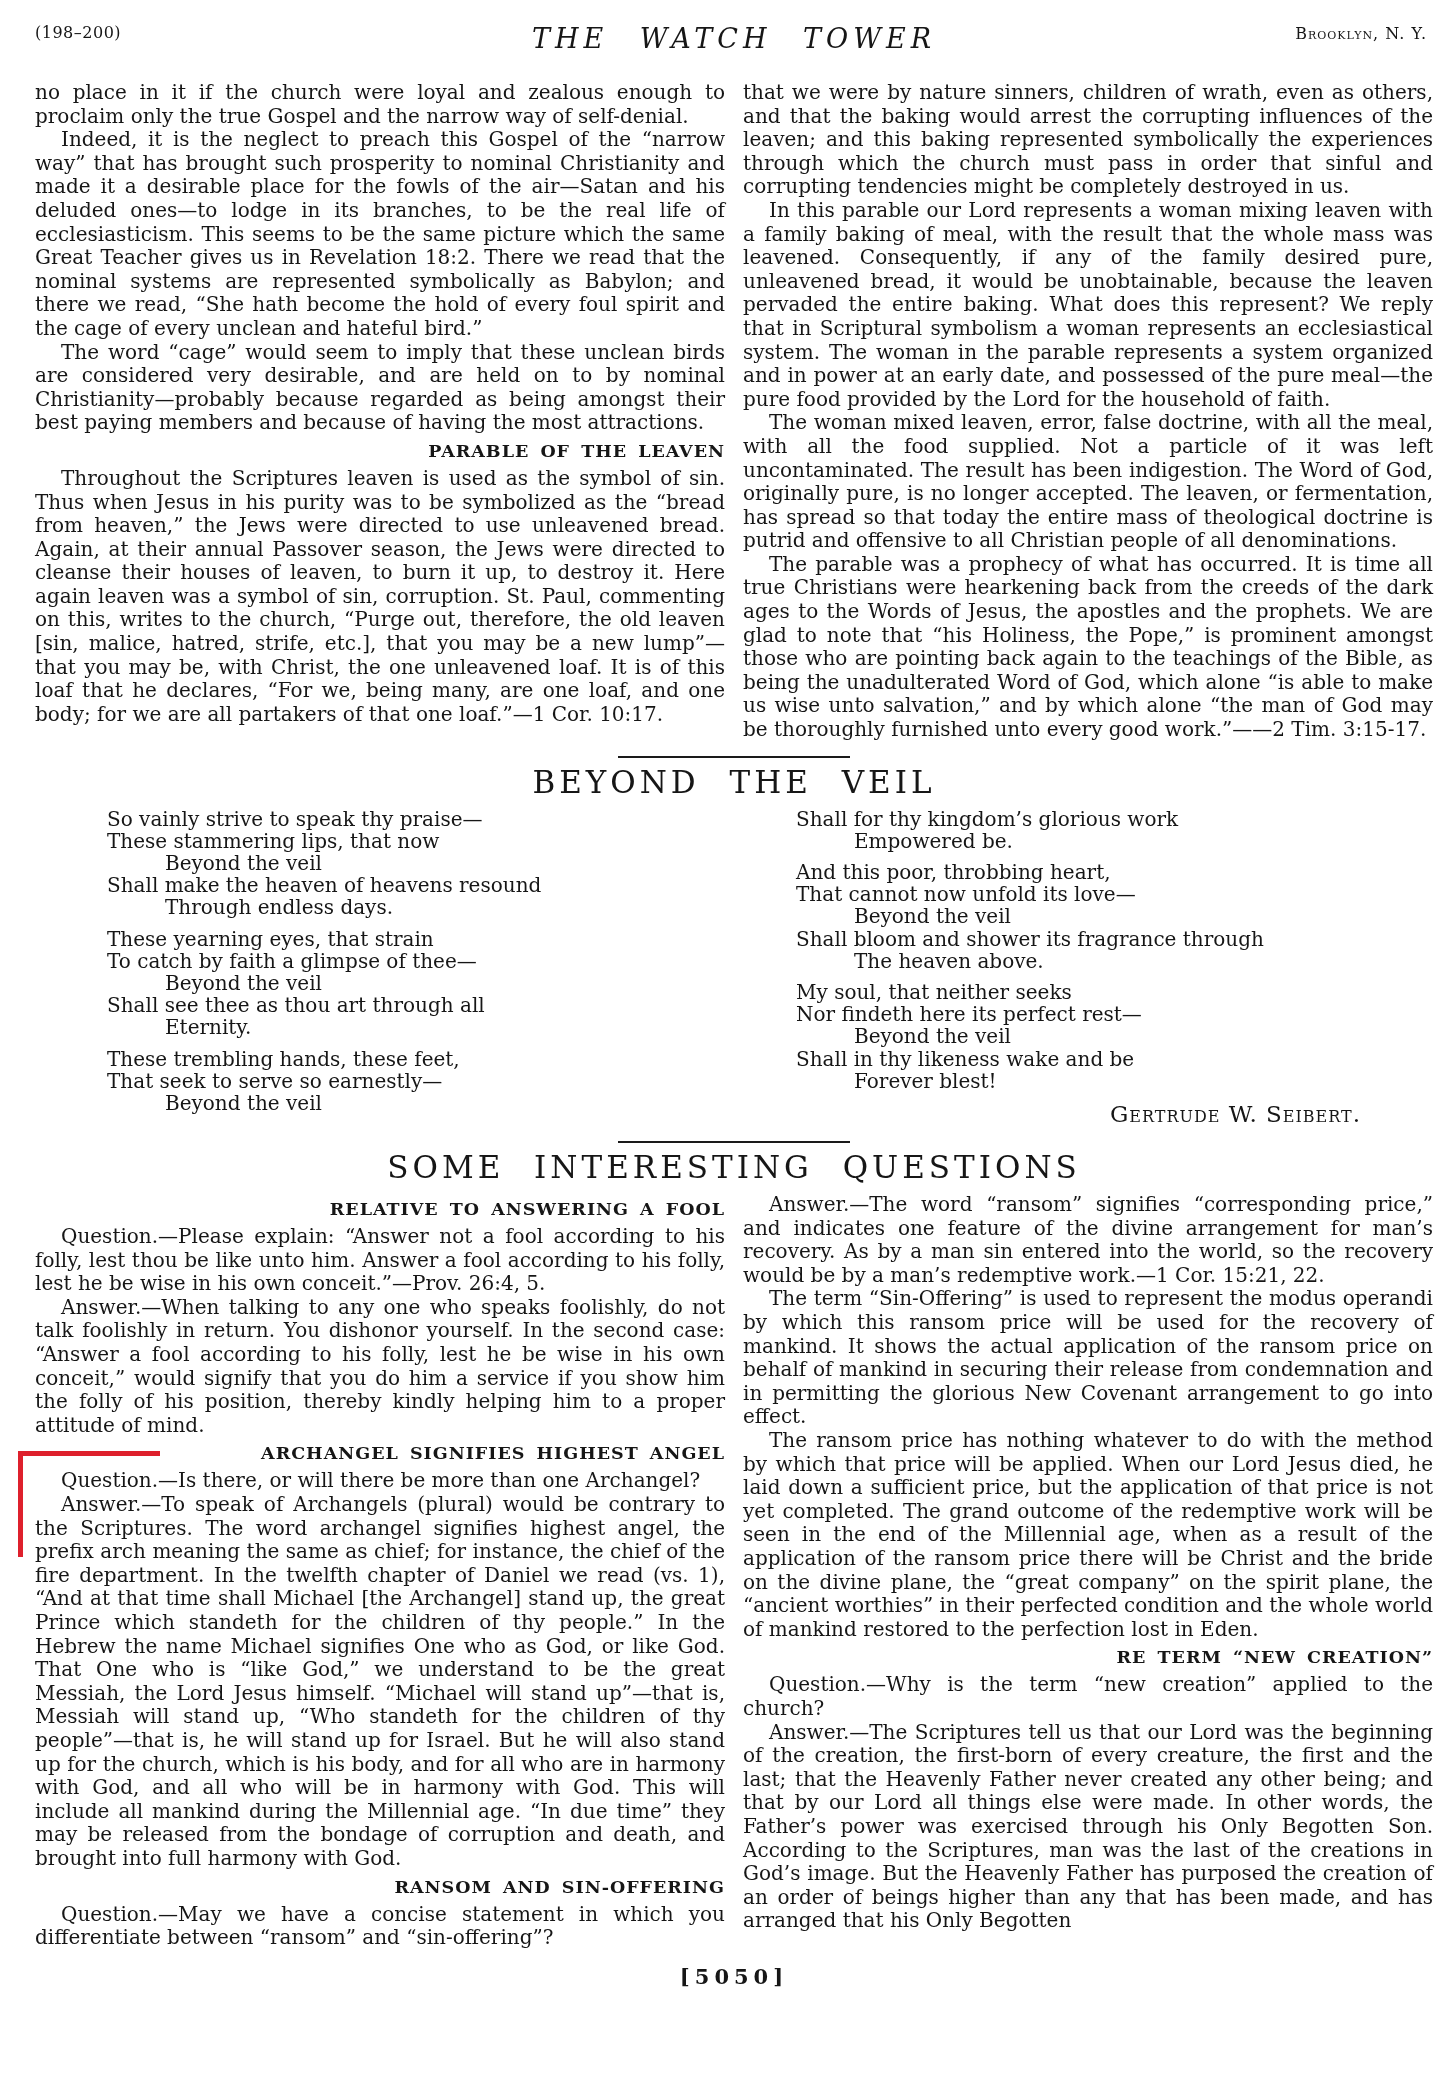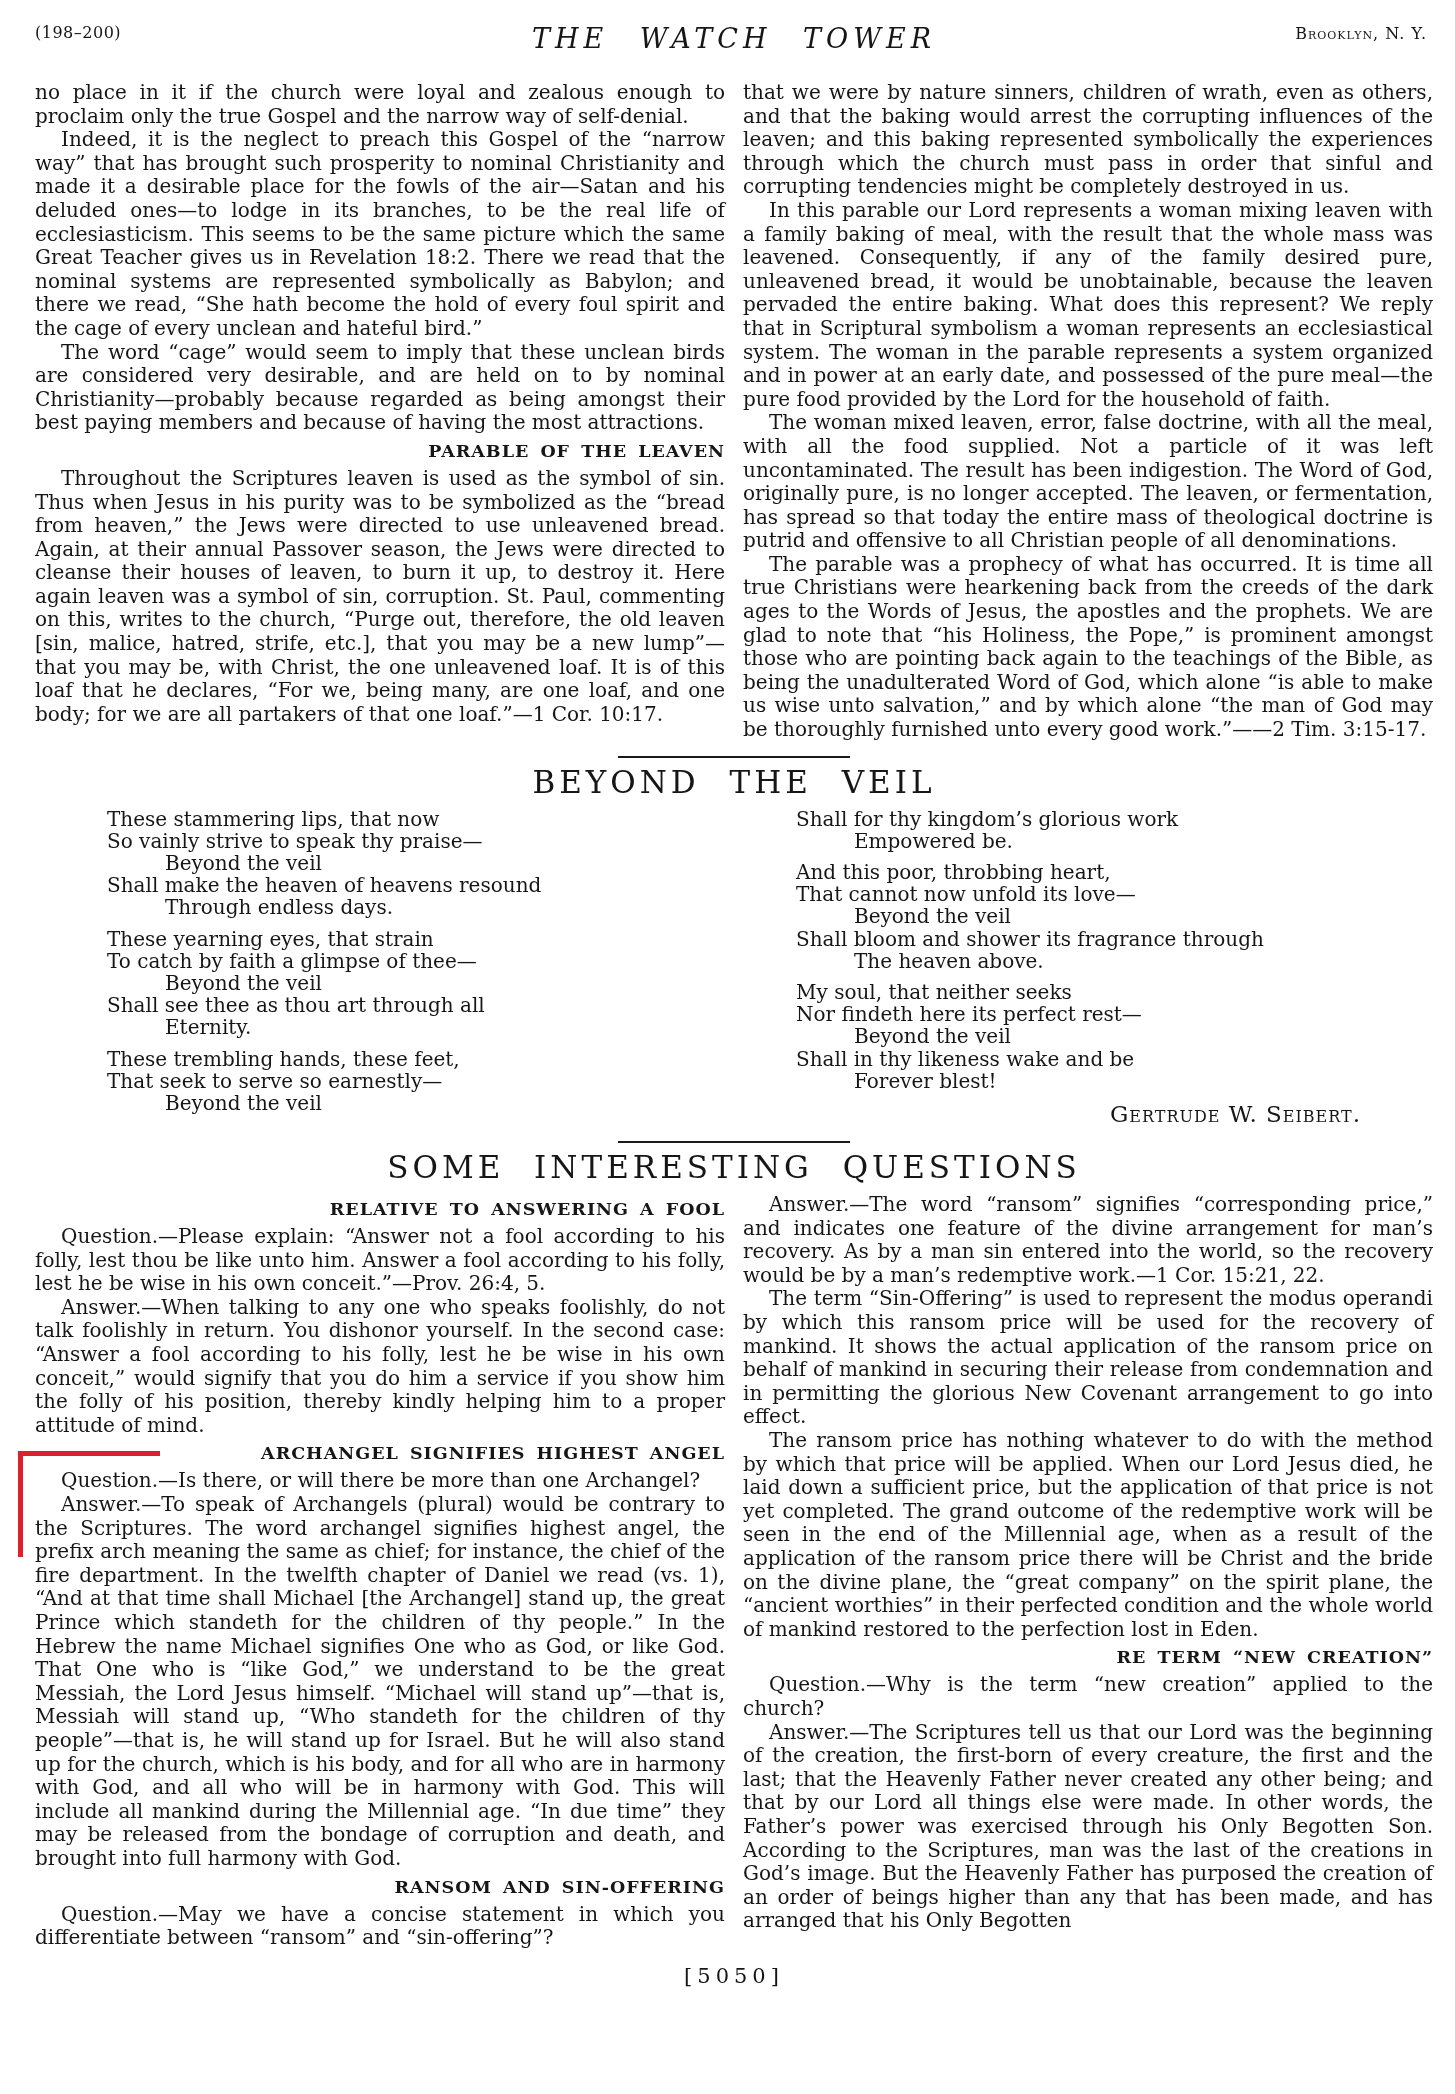--- a/index.html
+++ b/index.html
@@ -50,21 +50,21 @@
     letter-spacing:1px;font-size:23px;margin-top:0;
   }
 
   
   .cols.questions{margin-top:8px;}
   .q-head{position:relative;}
   .bracket-h{position:absolute;left:-17px;top:11px;width:142px;height:5px;background:#de202c;}
   .bracket-v{position:absolute;left:-17px;top:11px;width:5px;height:106px;background:#de202c;}
 
   
-  .page-num{text-align:center;font-size:21px;font-weight:normal;letter-spacing:5px;margin-top:14px;}
+  .page-num{text-align:center;font-size:21px;font-weight:bold;letter-spacing:5px;margin-top:14px;}
 </style>
 </head>
 <body>
 
 <div class="page">
 
   <div class="hdr">
     <span class="page-ref">(198–200)</span>
     <div class="masthead">THE WATCH TOWER</div>
     <span class="location">Brooklyn, N. Y.</span>
@@ -85,22 +85,22 @@
       <p>The parable was a prophecy of what has occurred. It is time all true Christians were hearkening back from the creeds of the dark ages to the Words of Jesus, the apostles and the prophets. We are glad to note that “his Holiness, the Pope,” is prominent amongst those who are pointing back again to the teachings of the Bible, as being the unadulterated Word of God, which alone “is able to make us wise unto salvation,” and by which alone “the man of God may be thoroughly furnished unto every good work.”——2 Tim. 3:15-17.</p>
     </div>
   </div>
 
   <div class="section-rule"></div>
   <div class="section-title">BEYOND THE VEIL</div>
 
   <div class="poem-cols">
     <div class="poem-col pleft">
       <div class="stanza">
+        <div class="poem-line">So vainly strive to speak thy praise—</div>
         <div class="poem-line">These stammering lips, that now</div>
-        <div class="poem-line">So vainly strive to speak thy praise—</div>
         <div class="poem-line pl-indent">Beyond the veil</div>
         <div class="poem-line">Shall make the heaven of heavens resound</div>
         <div class="poem-line pl-indent">Through endless days.</div>
       </div>
       <div class="stanza">
         <div class="poem-line">These yearning eyes, that strain</div>
         <div class="poem-line">To catch by faith a glimpse of thee—</div>
         <div class="poem-line pl-indent">Beyond the veil</div>
         <div class="poem-line">Shall see thee as thou art through all</div>
         <div class="poem-line pl-indent">Eternity.</div>

